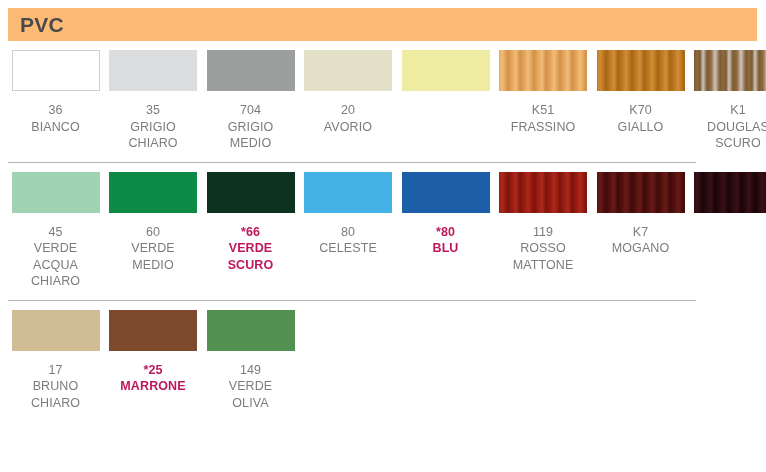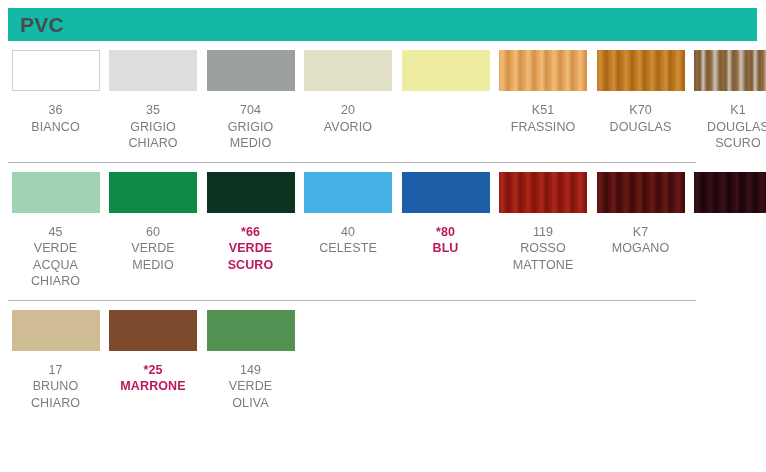--- a/index.html
+++ b/index.html
@@ -20,21 +20,21 @@
     background: #ffffff;
   }
 
   
   .header-bar {
     position: absolute;
     left: 8px;
     top: 8px;
     width: 749px;
     height: 33px;
-    background: #14b8a6;
+    background: #fdba74;
     display: flex;
     align-items: center;
   }
   .header-title {
     font-size: 21px;
     font-weight: bold;
     color: #4a4a4a;
     letter-spacing: 0.3px;
     padding-left: 12px;
     line-height: 1;
@@ -138,21 +138,21 @@
             <div class="swatch" style="background: rgb(238, 236, 160);"></div>
           </div>
           <div class="cell">
             <div class="swatch" style="background: repeating-linear-gradient(90deg, rgb(230, 168, 92) 0px, rgb(240, 189, 124) 3px, rgb(230, 168, 92) 6px, rgb(212, 144, 74) 9px, rgb(230, 168, 92) 13px, rgb(240, 189, 124) 17px, rgb(212, 144, 74) 21px, rgb(230, 168, 92) 26px);"></div>
             <div class="caption">K51
 FRASSINO</div>
           </div>
           <div class="cell">
             <div class="swatch" style="background: repeating-linear-gradient(90deg, rgb(192, 122, 34) 0px, rgb(208, 143, 56) 3px, rgb(192, 122, 34) 6px, rgb(168, 101, 21) 9px, rgb(192, 122, 34) 13px, rgb(208, 143, 56) 17px, rgb(168, 101, 21) 21px, rgb(192, 122, 34) 26px);"></div>
             <div class="caption">K70
-DOUGLAS</div>
+GIALLO</div>
           </div>
           <div class="cell">
             <div class="swatch" style="background: repeating-linear-gradient(90deg, rgb(124, 90, 51) 0px, rgb(143, 107, 62) 3px, rgb(124, 90, 51) 6px, rgba(100, 70, 36, 0.314) 9px, rgb(124, 90, 51) 13px, rgb(143, 107, 62) 17px, rgba(100, 70, 36, 0.314) 21px, rgb(124, 90, 51) 26px);"></div>
             <div class="caption">K1
 DOUGLAS
 SCURO</div>
           </div>
         </div>
         <div class="row-pad-bottom"></div>
       </div>
@@ -173,21 +173,21 @@
 MEDIO</div>
           </div>
           <div class="cell">
             <div class="swatch" style="background: rgb(12, 51, 32);"></div>
             <div class="caption hl">*66
 VERDE
 SCURO</div>
           </div>
           <div class="cell">
             <div class="swatch" style="background: rgb(69, 178, 229);"></div>
-            <div class="caption">40
+            <div class="caption">80
 CELESTE</div>
           </div>
           <div class="cell">
             <div class="swatch" style="background: rgb(28, 95, 168);"></div>
             <div class="caption hl">*80
 BLU</div>
           </div>
           <div class="cell">
             <div class="swatch" style="background: repeating-linear-gradient(90deg, rgb(156, 28, 18) 0px, rgb(171, 42, 27) 3px, rgb(156, 28, 18) 6px, rgb(124, 20, 12) 9px, rgb(156, 28, 18) 13px, rgb(171, 42, 27) 17px, rgb(124, 20, 12) 21px, rgb(156, 28, 18) 26px);"></div>
             <div class="caption">119

